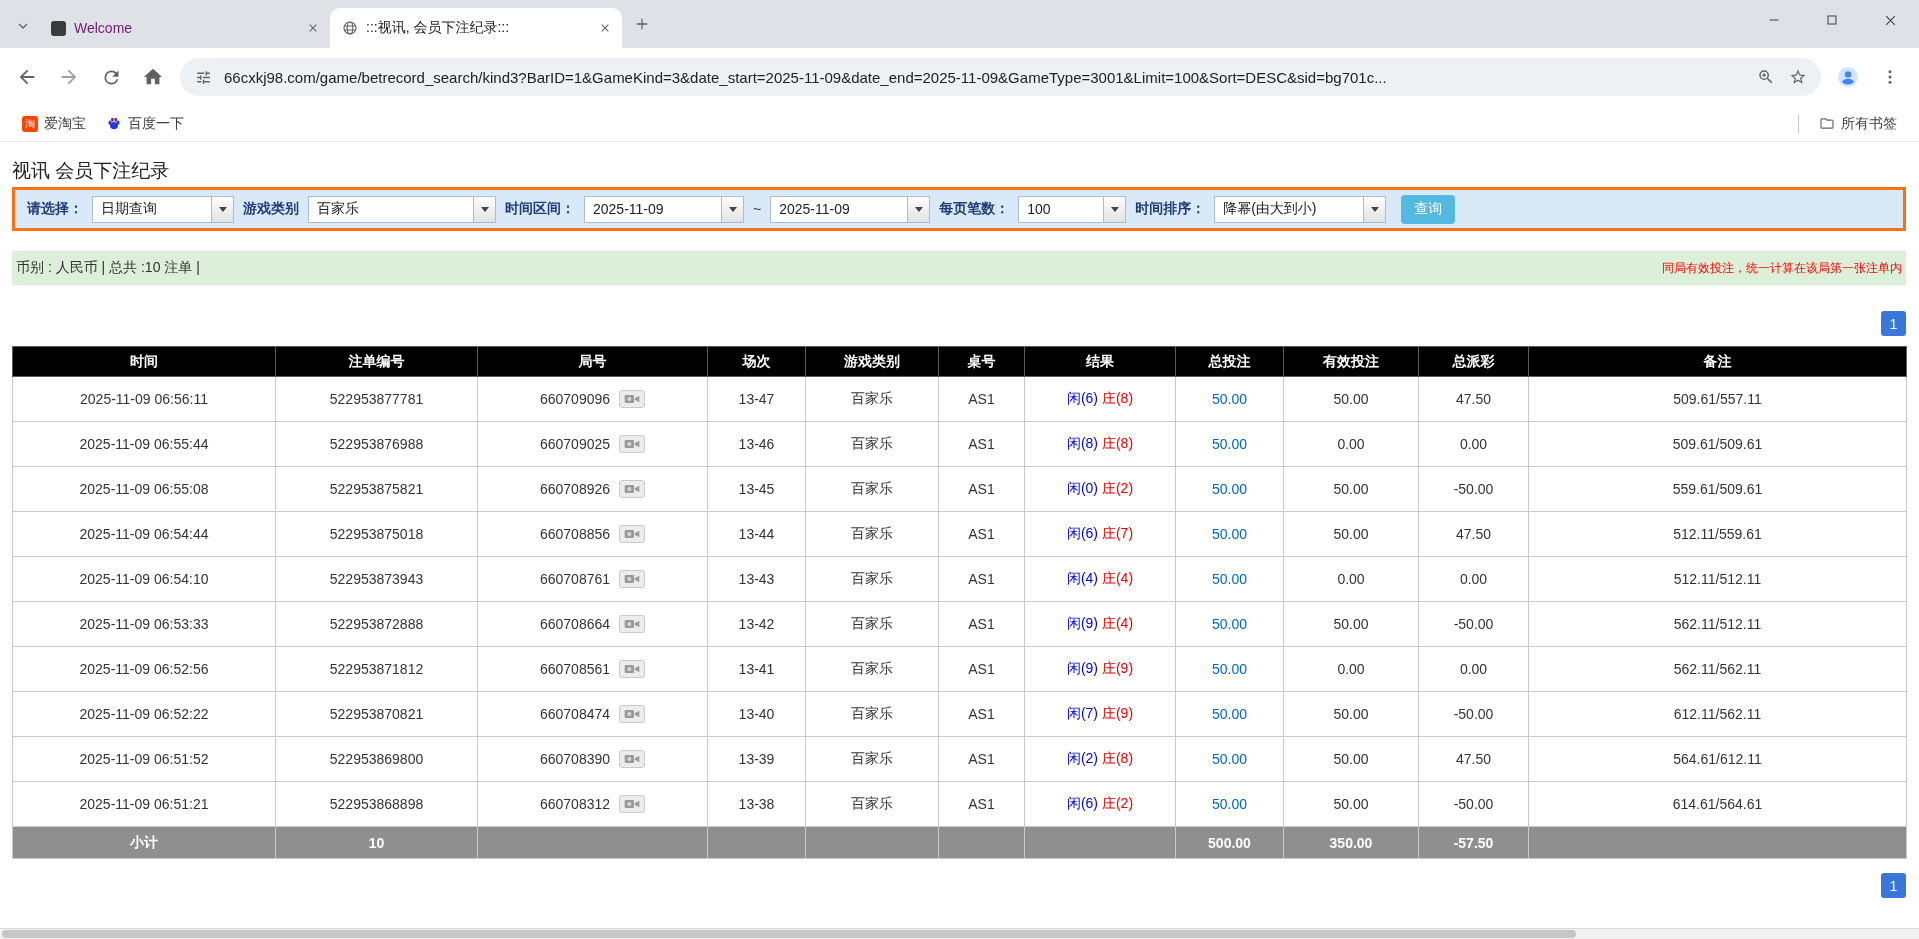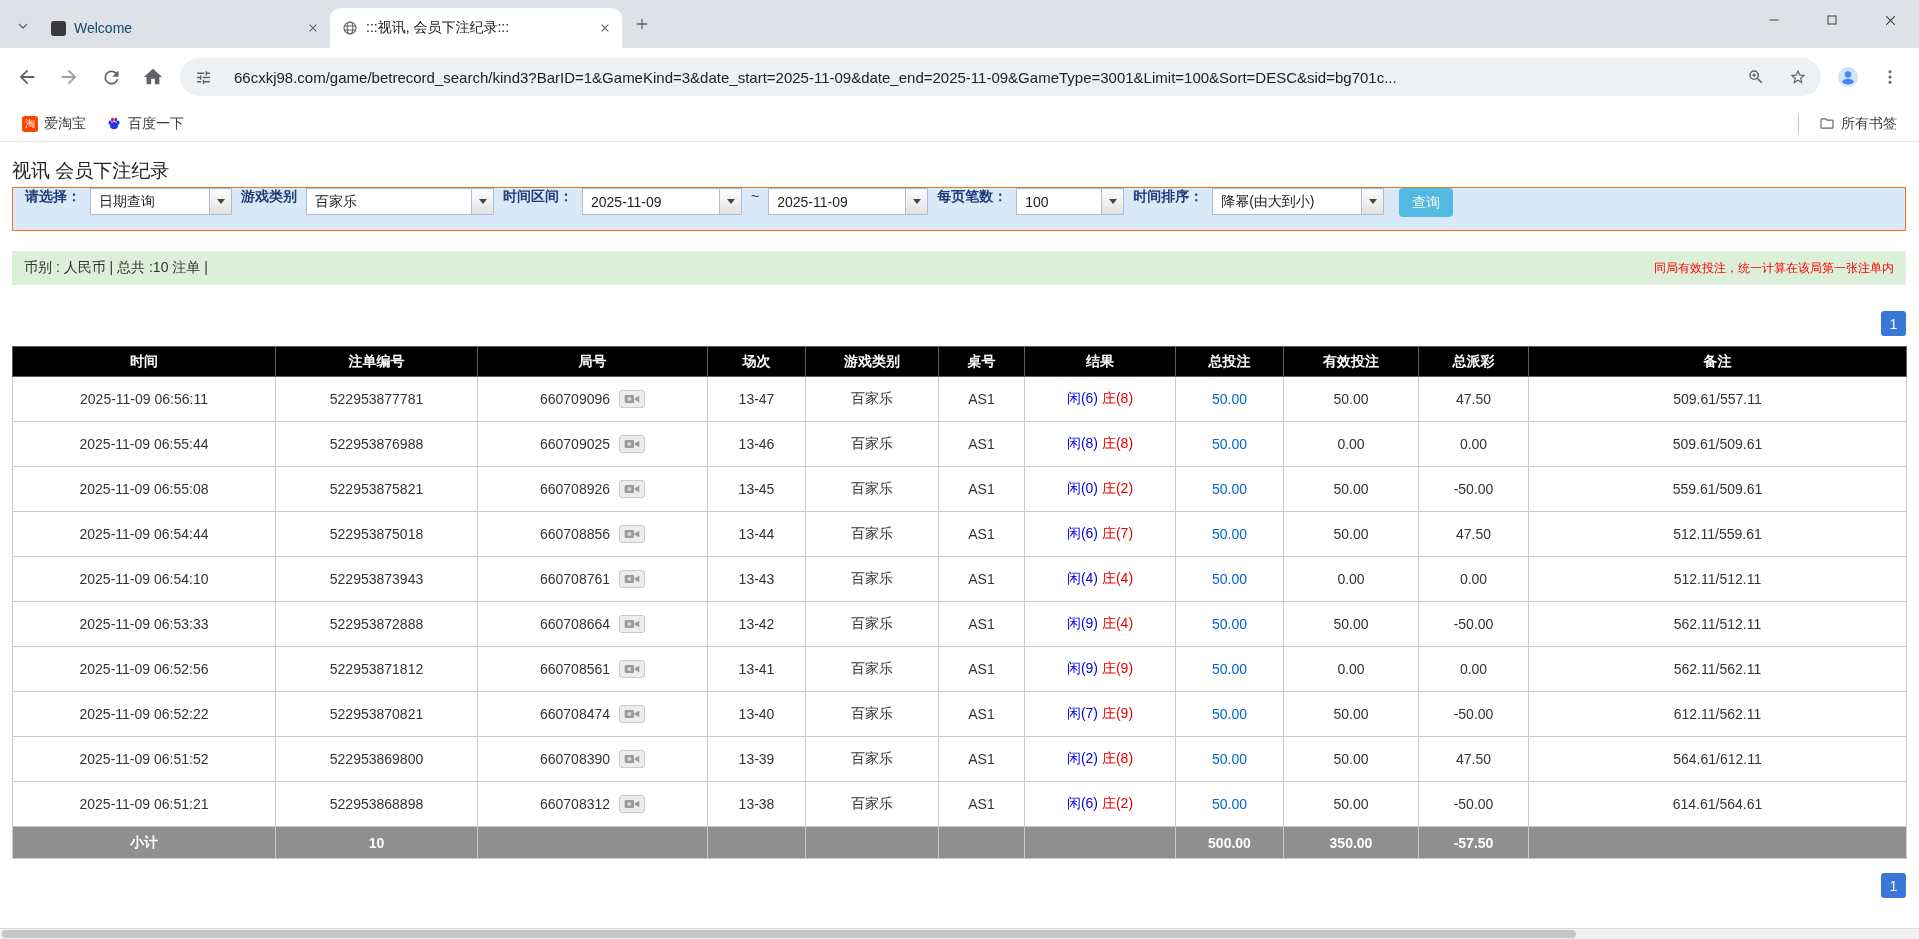--- a/index.html
+++ b/index.html
@@ -3,66 +3,66 @@
 <meta charset="utf-8">
 <style>
   * { margin:0; padding:0; box-sizing:border-box; }
   html,body { width:1919px; height:939px; overflow:hidden; background:#fff;
     font-family:"Liberation Sans","DejaVu Sans",sans-serif; }
 
   
   .tabstrip { height:48px; background:#dee1e6; display:flex; align-items:flex-end; padding-left:8px; position:relative; }
   .tab-search-btn { width:26px; height:26px; margin:0 2px 9px 2px; display:flex; align-items:center; justify-content:center; border-radius:50%; }
   .tab { width:292px; height:40px; display:flex; align-items:center; gap:8px; padding:0 8px 0 12px;
-         border-radius:10px 10px 0 0; font-size:14px; color:#0c4a6e; position:relative; }
+         border-radius:10px 10px 0 0; font-size:14px; color:#701a75; position:relative; }
   .tab.active { background:#fff; color:#202124; }
   .tab .tab-title { flex:1; white-space:nowrap; overflow:hidden; text-overflow:clip; }
   .tab-close { width:18px; height:18px; border-radius:50%; display:flex; align-items:center; justify-content:center; flex:0 0 auto; }
   .favicon { width:16px; height:16px; flex:0 0 auto; display:flex; align-items:center; justify-content:center; }
   .fav-welcome { width:15px; height:15px; background:#3a3a3a; border-radius:3px; }
   .newtab-btn { width:28px; height:28px; margin:0 0 10px 6px; display:flex; align-items:center; justify-content:center; border-radius:50%; }
   .win-controls { position:absolute; right:0; top:0; height:40px; display:flex; }
   .win-btn { width:58px; height:40px; display:flex; align-items:center; justify-content:center; }
 
   .toolbar { height:58px; background:#fff; display:flex; align-items:center; padding:0 8px 0 6px; }
   .tool-btn { width:42px; height:42px; border-radius:50%; display:flex; align-items:center; justify-content:center; flex:0 0 auto; }
   .addressbar { flex:1 1 auto; min-width:0; height:38px; background:#eef1f4; border-radius:19px;
-                display:flex; align-items:center; padding:0 12px; gap:20px; margin:0 6px; }
+                display:flex; align-items:center; padding:0 12px; gap:10px; margin:0 6px; }
   .url-text { flex:1 1 auto; min-width:0; font-size:15px; color:#202124; white-space:nowrap; overflow:hidden; }
   .pill-icon { width:22px; height:22px; display:flex; align-items:center; justify-content:center; flex:0 0 auto; }
 
   .bookmarks { height:36px; background:#fff; display:flex; align-items:center; padding:0 14px; gap:4px;
                border-bottom:1px solid #e7e7e7; font-size:14px; color:#3c4043; }
   .bm-item { display:flex; align-items:center; gap:6px; padding:3px 8px; border-radius:8px; }
   .fav-taobao { width:16px; height:16px; background:#ff4400; color:#fff; font-size:10px; line-height:16px;
                 text-align:center; border-radius:3px; }
   .bm-spacer { flex:1; }
   .bm-divider { width:1px; height:20px; background:#c7c7c7; margin:0 8px; }
 
   
   .content { padding:12px 13px 0 12px; background:#fff; }
   .page-title { font-size:19px; font-weight:400; color:#222; margin:4px 0 3px 0; }
 
-  .filterbar { background:#d9e9f8; border:1px solid #f97316; height:44px; display:flex; align-items:flex-start;
+  .filterbar { background:#d9e9f8; border:3px solid #f97316; height:44px; display:flex; align-items:center;
                padding:0 12px; gap:9px; margin-bottom:20px; }
   .flabel { color:#1e3c78; font-weight:bold; font-size:14px; white-space:nowrap; }
   .combo { display:inline-flex; align-items:stretch; background:#fff; border:1px solid #a9bdd4; height:27px; }
   .combo .val { padding:0 8px; font-size:14px; color:#222; display:flex; align-items:center; white-space:nowrap; flex:1; }
   .combo .arrow { width:22px; border-left:1px solid #a9bdd4; background:linear-gradient(#fdfdfd,#e2e2e2);
                   display:flex; align-items:center; justify-content:center; }
   .combo .arrow::after { content:""; width:0; height:0; border-left:4px solid transparent;
                   border-right:4px solid transparent; border-top:5px solid #444; }
   .c-query { width:142px; } .c-game { width:188px; } .c-date { width:160px; }
   .c-size { width:108px; } .c-sort { width:172px; }
   .tilde { font-size:14px; color:#333; }
   .search-btn { background:#52b9e0; color:#fff; border:none; border-radius:4px; height:29px; padding:0 13px;
                 font-size:14px; margin-left:6px; cursor:pointer; font-family:inherit; }
 
   .summary { background:#dcefd8; height:34px; display:flex; align-items:center; justify-content:space-between;
-             padding:0 12px; margin-bottom:26px; font-size:14px; }
+             padding:0 4px; margin-bottom:26px; font-size:14px; }
   .summary-left { color:#333; }
   .summary-right { color:#f00; font-size:12px; }
 
   .pager { display:flex; justify-content:flex-end; }
   .pager.top { margin-bottom:10px; }
   .pager.bottom { margin-top:14px; }
   .page-btn { min-width:25px; height:25px; background:#3b76d9; color:#fff; font-size:14px; border-radius:3px;
               display:flex; align-items:center; justify-content:center; cursor:pointer; }
 
   table.bets { width:100%; border-collapse:collapse; table-layout:fixed; }

